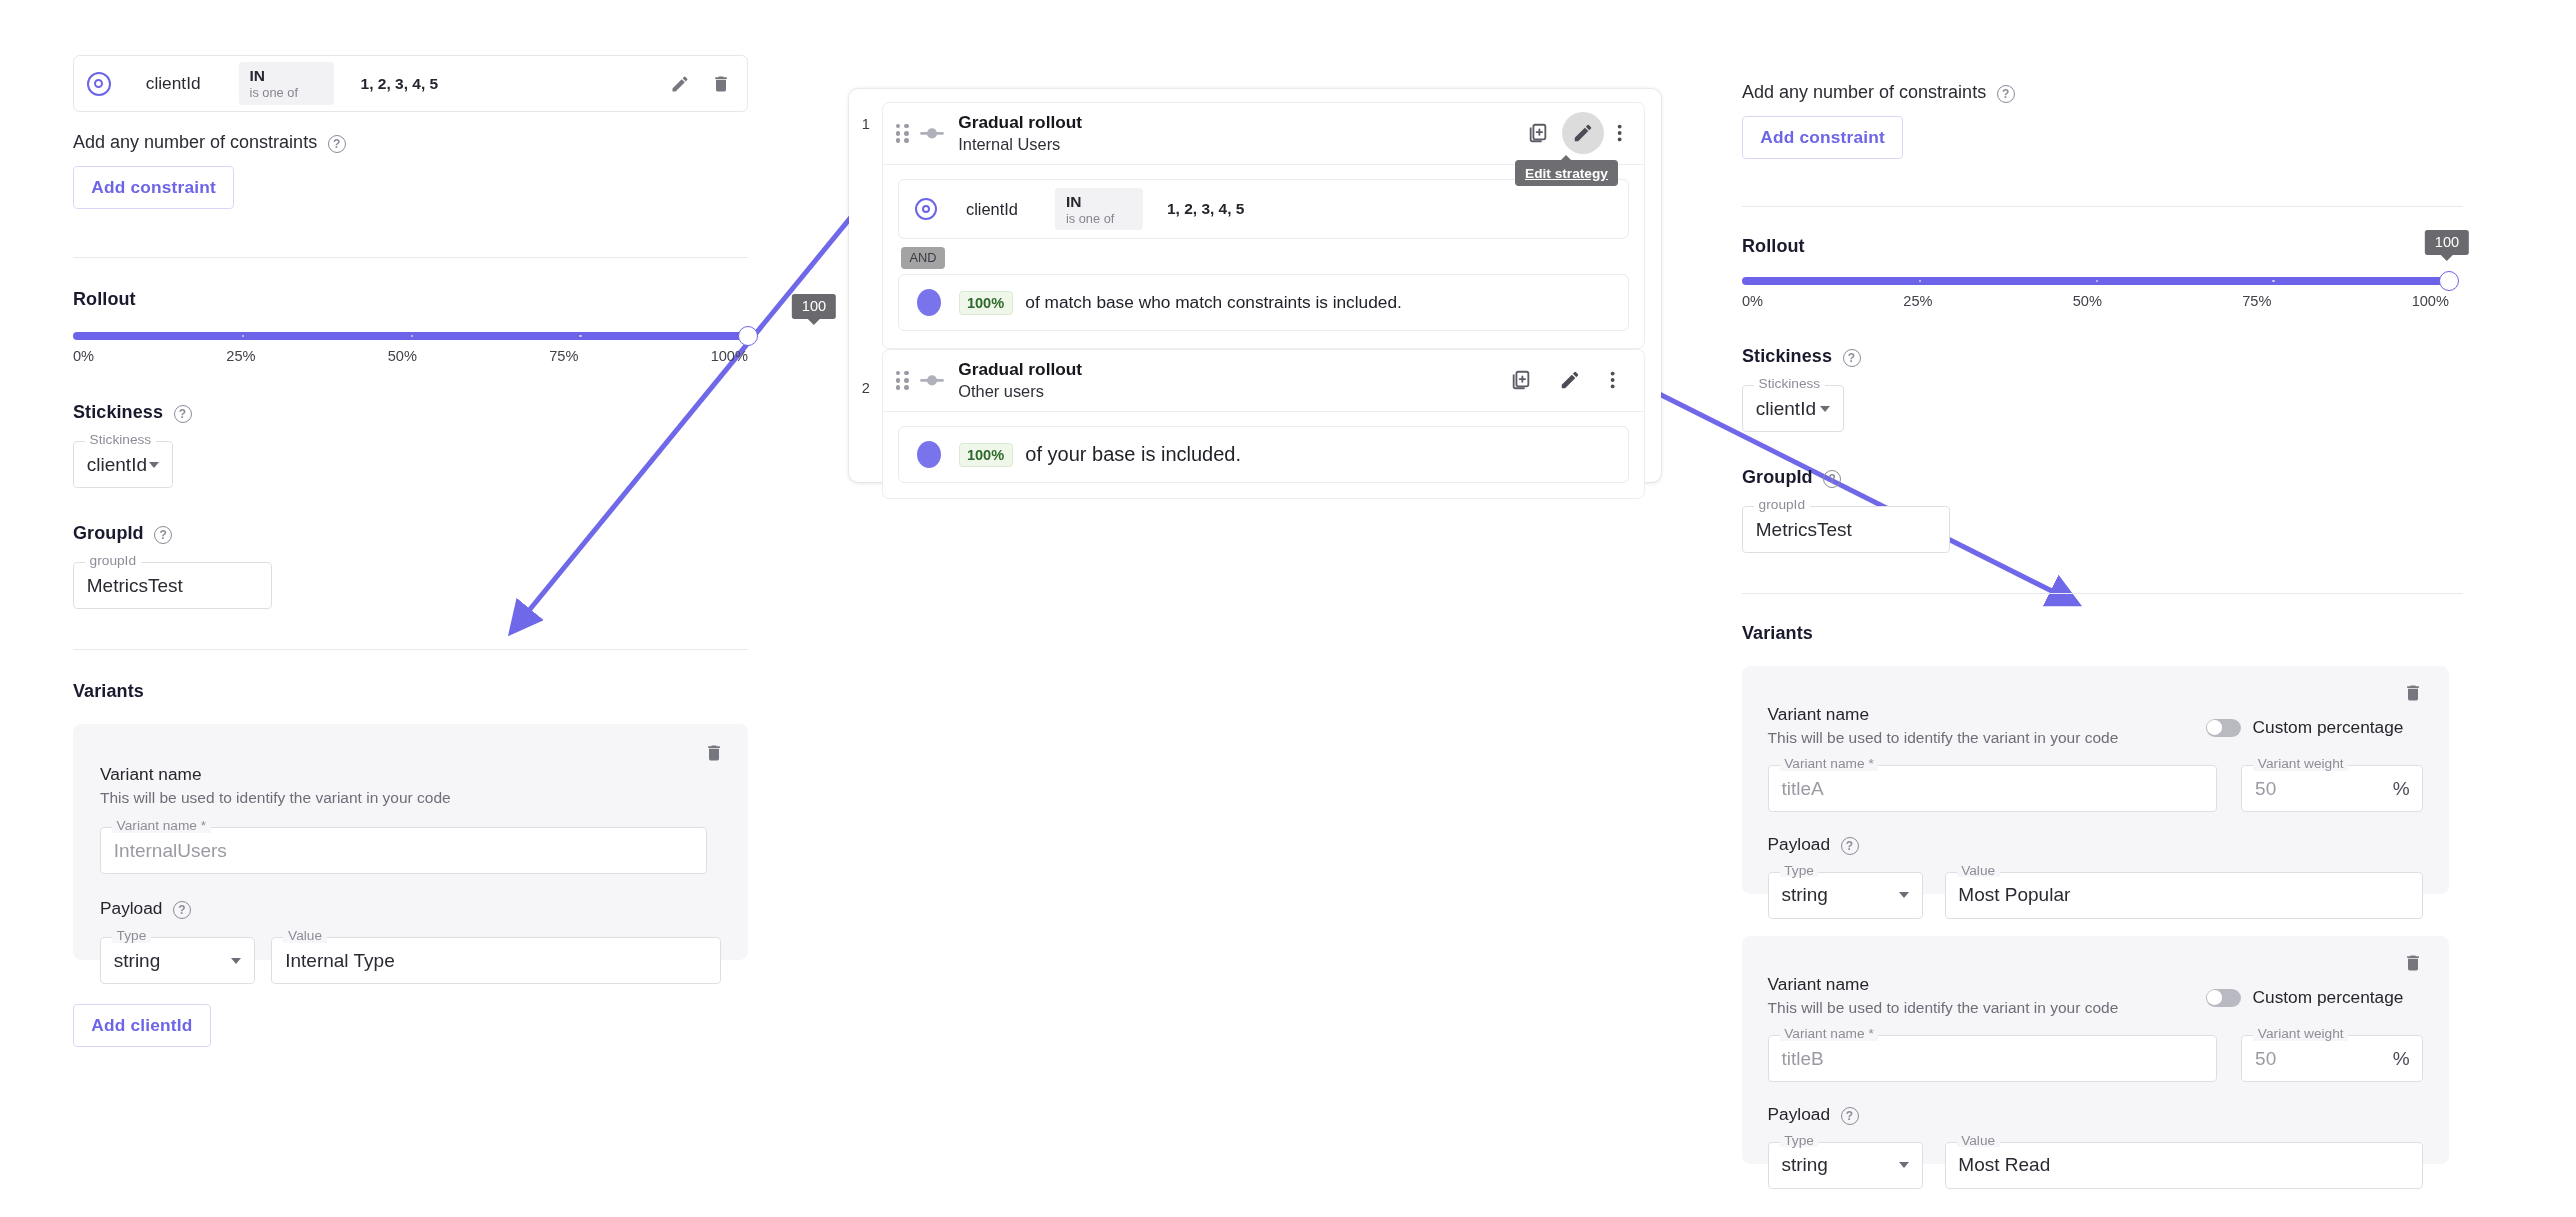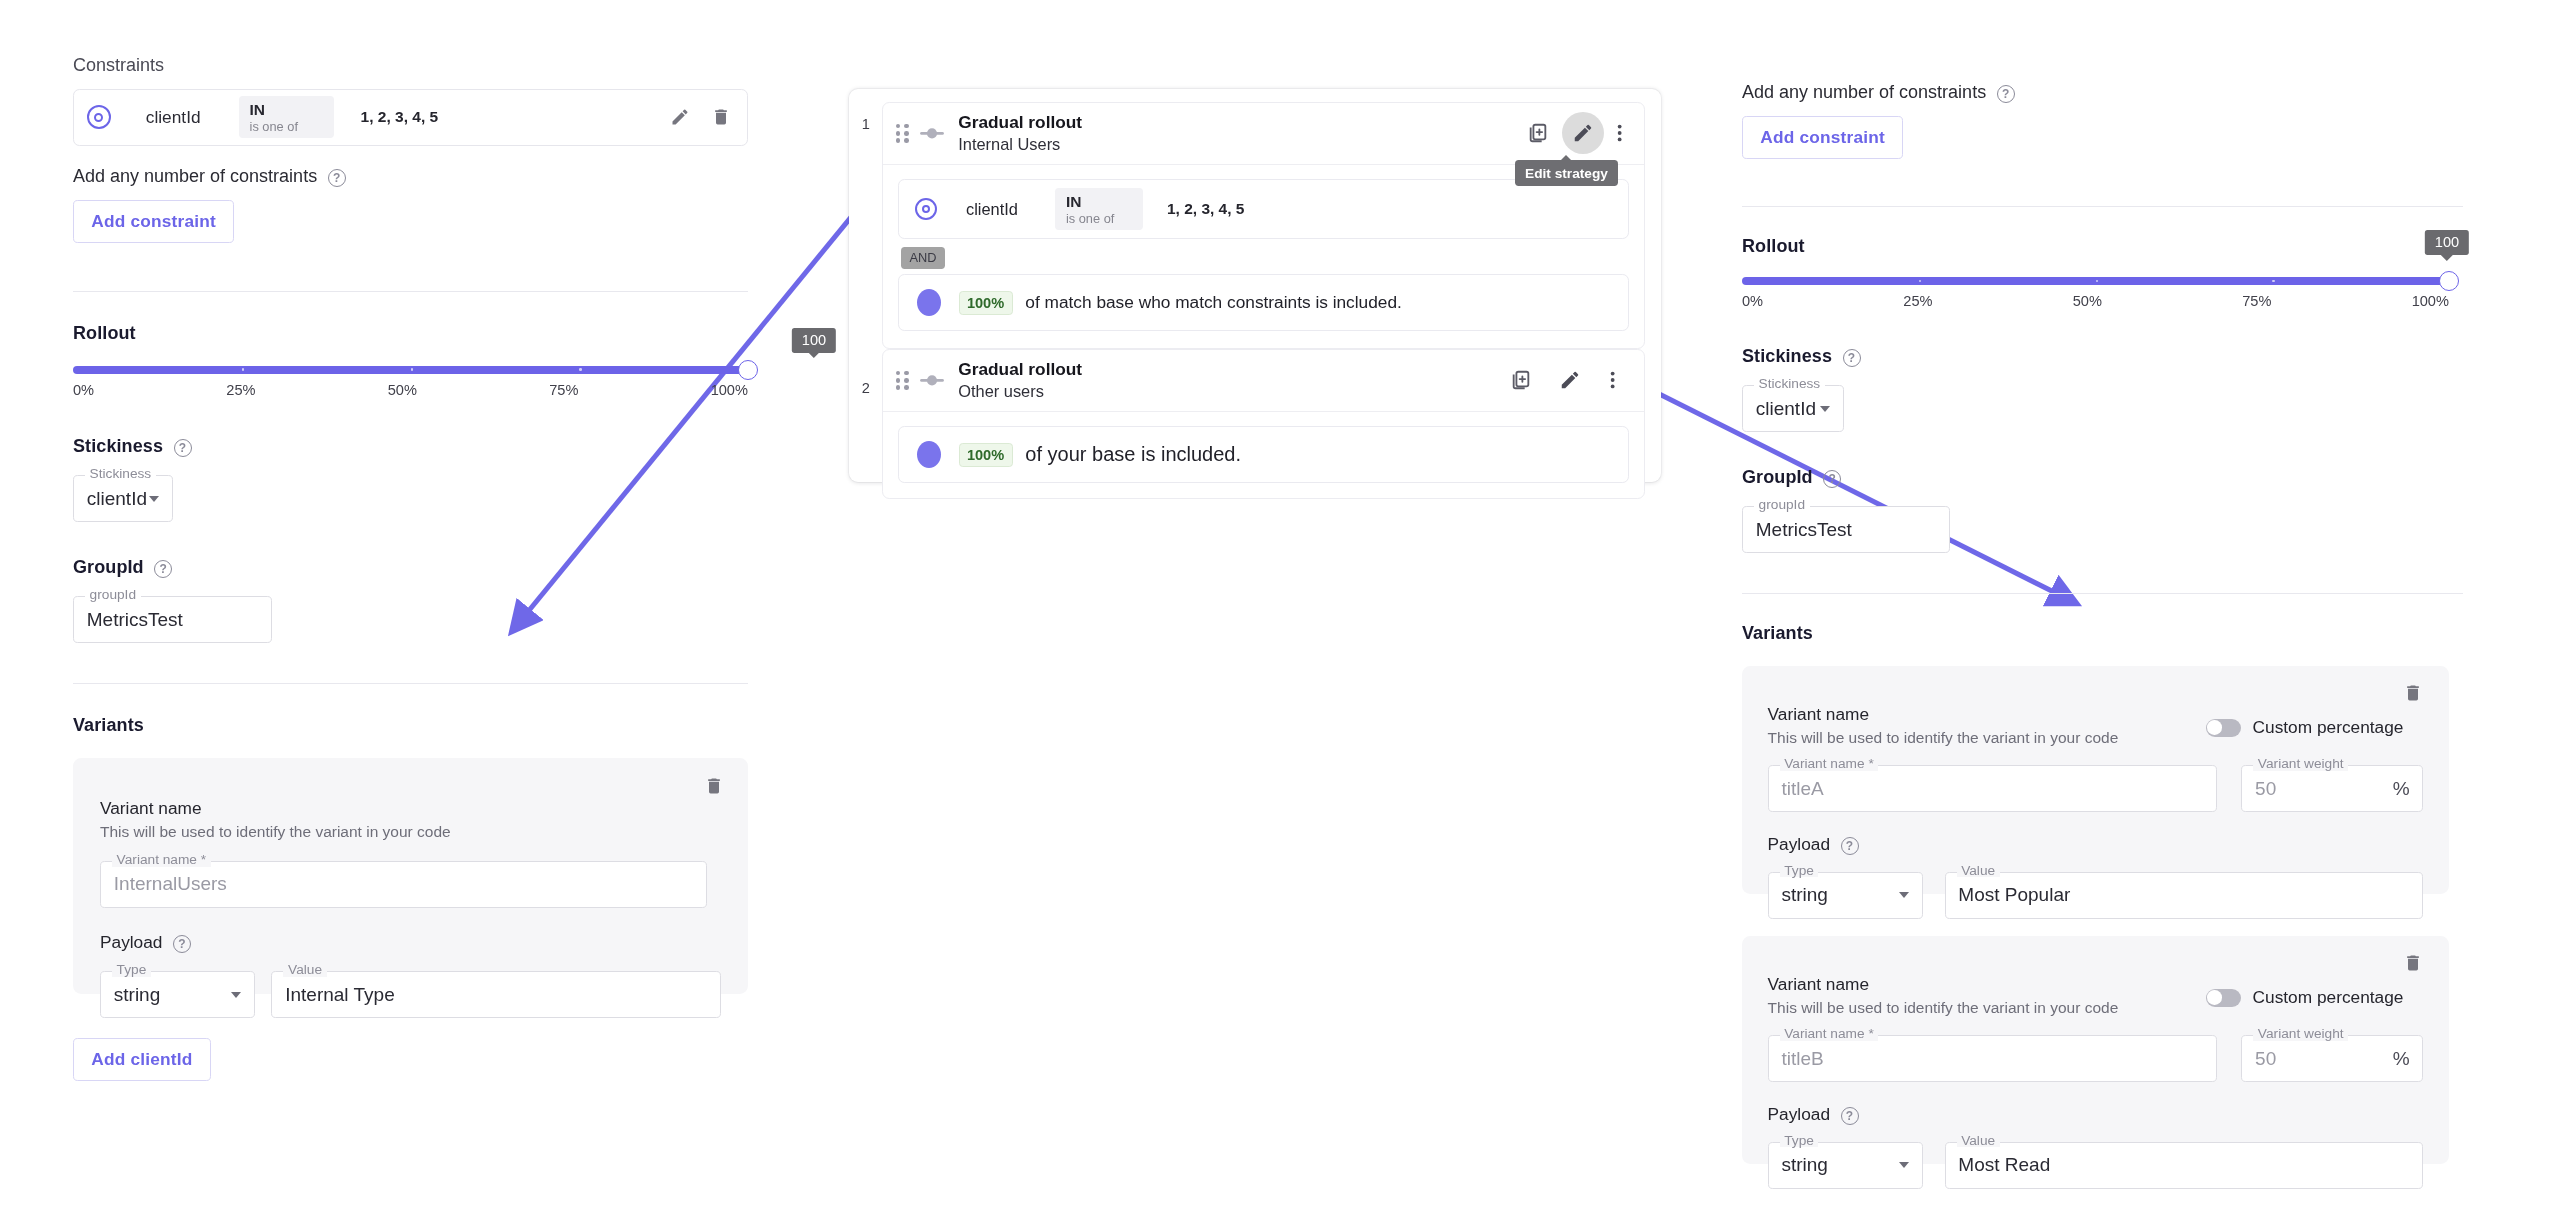--- a/index.html
+++ b/index.html
@@ -130,21 +130,21 @@
     background:#dedcf9; color:#3b3b45; font-size:13.7px; border-radius:12.8px;
     padding:3.7px 12.8px; display:inline-block;
   }
   .pct-chip {
     background:#eef7ea; color:#2f6a2b; font-size:14.6px; font-weight:700;
     border:0.9px solid #dbead4; border-radius:3.7px; padding:2.7px 7.3px;
   }
   .purple-dot { width:24px;height:27px;border-radius:50%;background:#7a74ec; }
   .tooltip {
     position:absolute; background:#6e6e72; color:#fff; font-size:13.7px; font-weight:700;
-    padding:5.5px 10px; border-radius:3.7px; white-space:nowrap;
+    padding:5.5px 10px; border-radius:3.7px; white-space:nowrap;text-decoration:underline;
   }
   .tooltip:before {
     content:""; position:absolute; top:-5.5px; left:50%; transform:translateX(-50%);
     border-left:6.4px solid transparent; border-right:6.4px solid transparent; border-bottom:6.4px solid #6e6e72;
   }
   .round-active { background:#dcdcdc; border-radius:50%; width:42px;height:42px;
     display:flex;align-items:center;justify-content:center; }
 
   .arrows-layer { position:absolute; inset:0; pointer-events:none; }
 </style>
@@ -156,21 +156,20 @@
     <marker id="ah" markerWidth="7" markerHeight="7" refX="5.4" refY="3.5" orient="auto">
       <path d="M0,0 L7,3.5 L0,7 z" fill="#6f68e8"></path>
     </marker>
   </defs>
   <line x1="1000" y1="155" x2="562" y2="690" stroke="#6f68e8" stroke-width="5.5" marker-end="url(#ah)"></line>
   <line x1="1815" y1="430" x2="2273" y2="660" stroke="#6f68e8" stroke-width="5.5" marker-end="url(#ah)"></line>
 </svg>
 
 <div class="panel" style="left:73px; top:55px; width:675px;">
 
-  <div class="sec-title-reg" style="margin-bottom:12.8px;">Constraints</div>
 
   <div class="constraint-box">
     <span class="target-icon">
         <i></i>
       </span>
     <span class="fval" style="margin-left:35px; font-size:17.3px;">clientId</span>
     <span class="op-chip" style="margin-left:38px;">
       <span class="op">IN</span>
       <span class="opsub">is one of</span>
     </span>

